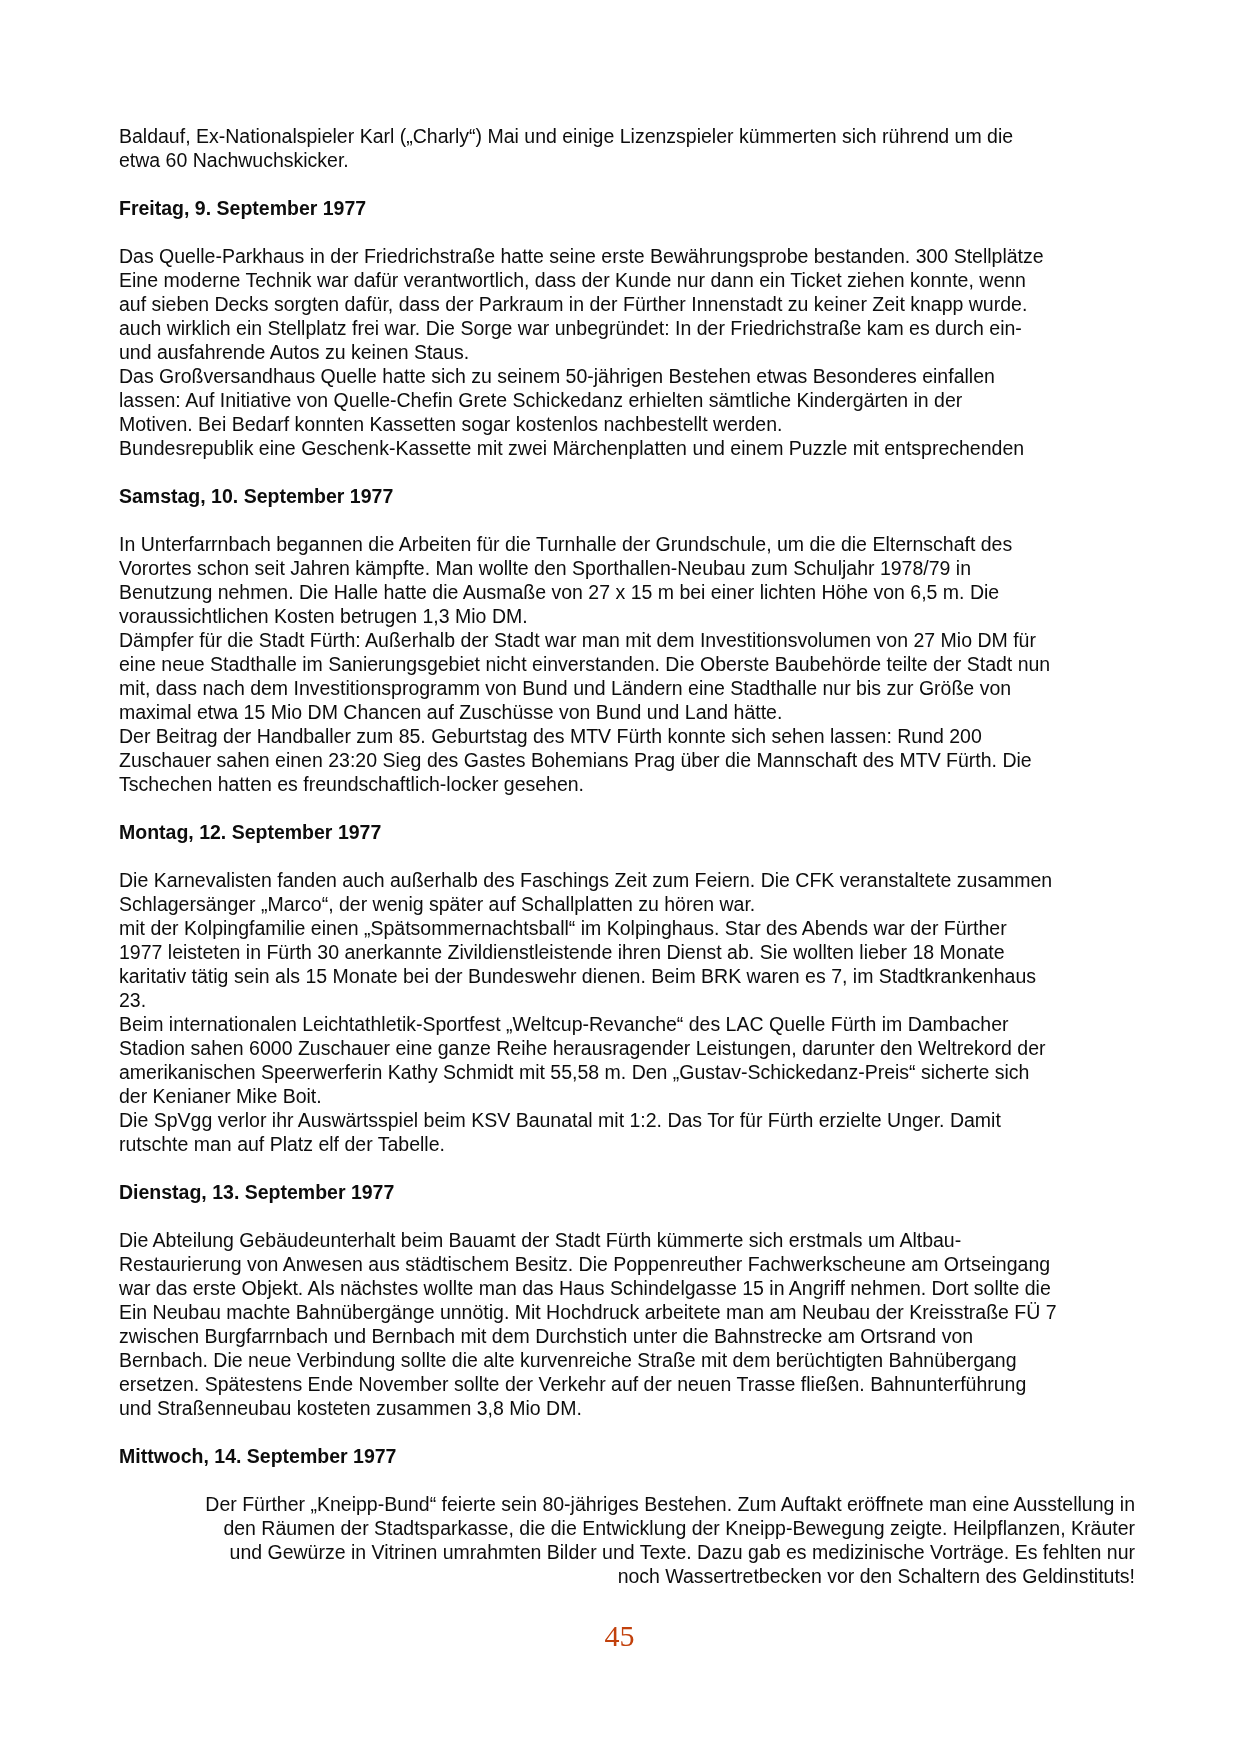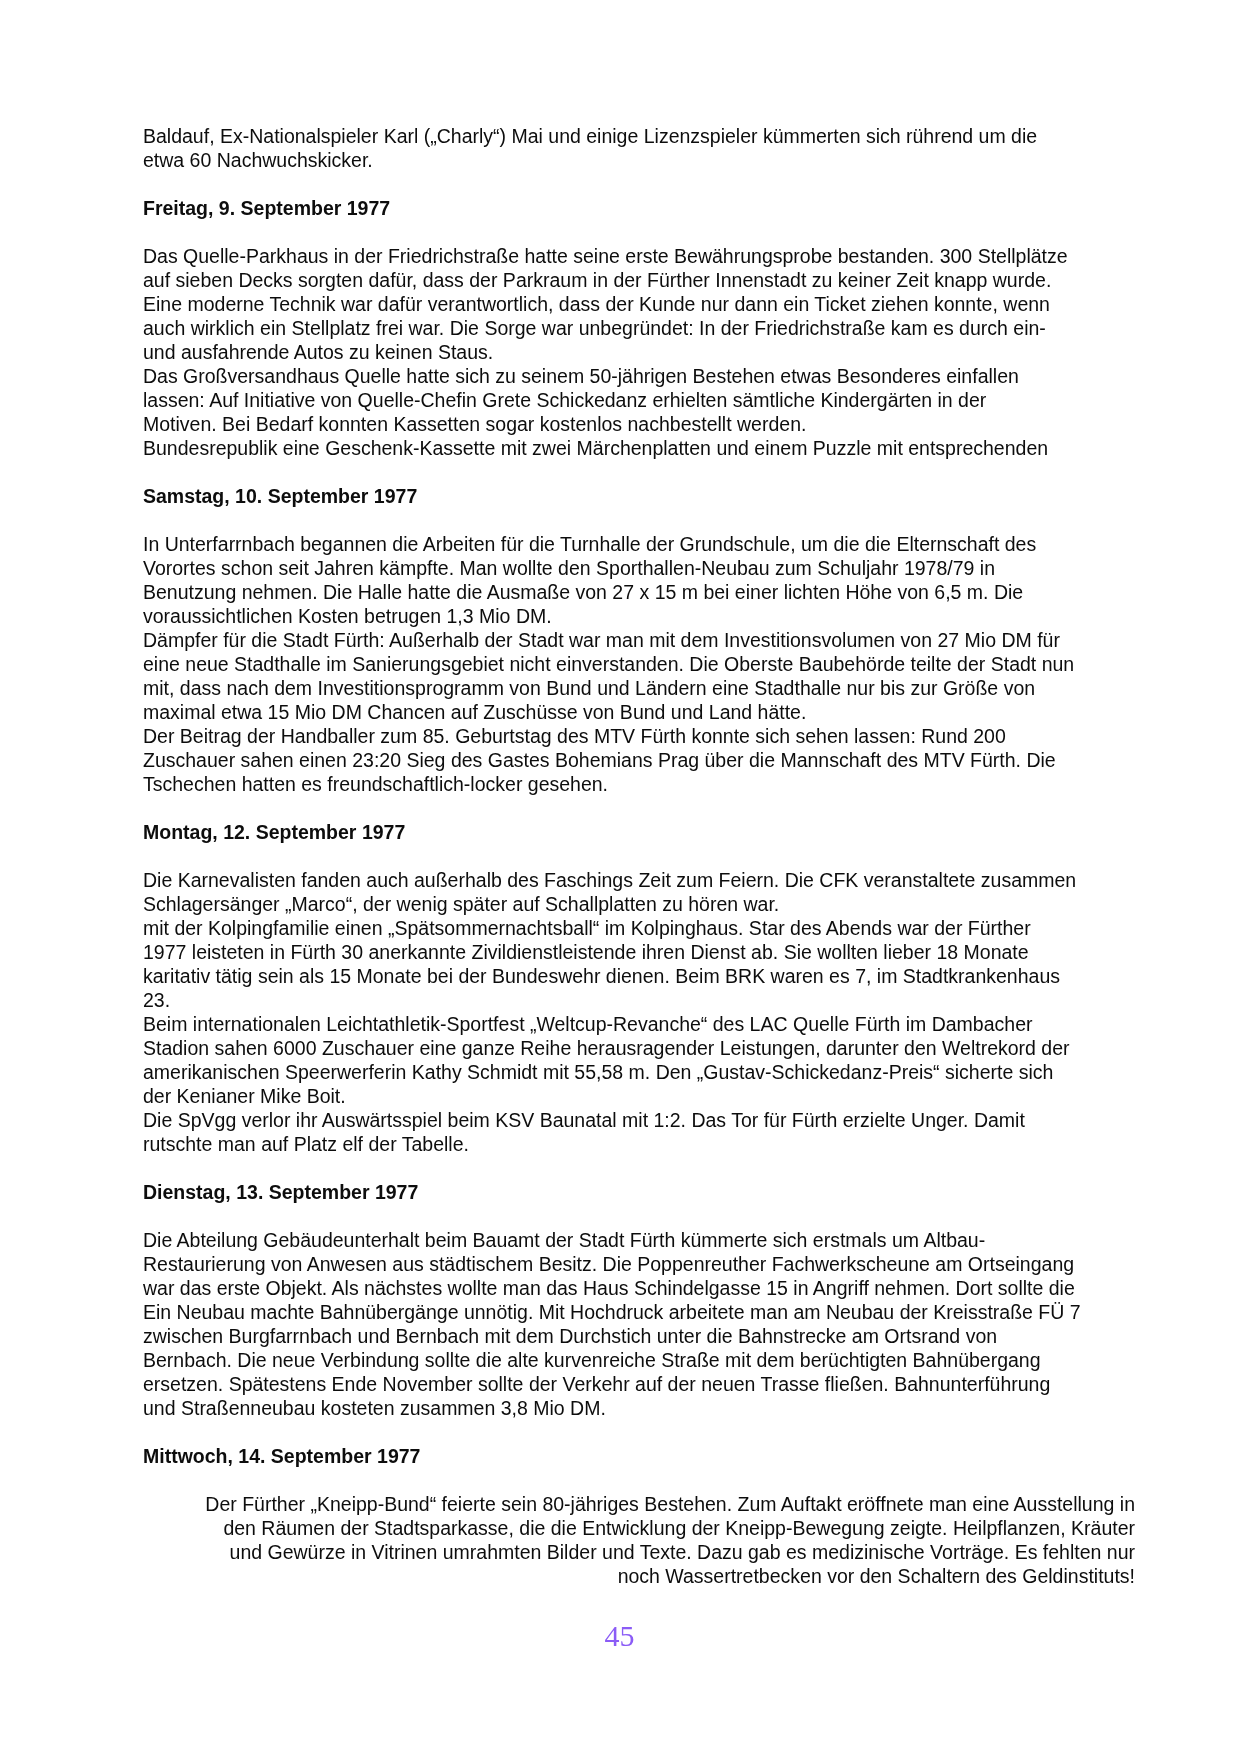--- a/index.html
+++ b/index.html
@@ -20,49 +20,49 @@
     position: absolute;
     left: 119px;
     top: 124px;
     width: 1016px;
     font-size: 19.5px;
     line-height: 24px;
   }
   .block { margin: 0 0 24px 0; }
   .block:last-child { margin-bottom: 0; text-align: right; }
   .heading { font-weight: bold; }
-  .line { white-space: pre; margin-left: 24px; }
+  .line { white-space: pre; }
   .page-number {
     position: absolute;
     top: 1620px;
     left: 0;
     width: 100%;
     text-align: center;
     font-family: "Liberation Serif", serif;
     font-size: 30px;
     line-height: 32px;
-    color: #8b5cf6;
+    color: #c2410c;
   }
 </style>
 </head>
 <body>
 
 <div class="page">
   <div class="content" id="doc-content">
       <div class="block paragraph">
         <div class="line">Baldauf, Ex-Nationalspieler Karl („Charly“) Mai und einige Lizenzspieler kümmerten sich rührend um die</div>
         <div class="line">etwa 60 Nachwuchskicker.</div>
       </div>
       <div class="block heading">
         <div class="line">Freitag, 9. September 1977</div>
       </div>
       <div class="block paragraph">
         <div class="line">Das Quelle-Parkhaus in der Friedrichstraße hatte seine erste Bewährungsprobe bestanden. 300 Stellplätze</div>
+        <div class="line">Eine moderne Technik war dafür verantwortlich, dass der Kunde nur dann ein Ticket ziehen konnte, wenn</div>
         <div class="line">auf sieben Decks sorgten dafür, dass der Parkraum in der Fürther Innenstadt zu keiner Zeit knapp wurde.</div>
-        <div class="line">Eine moderne Technik war dafür verantwortlich, dass der Kunde nur dann ein Ticket ziehen konnte, wenn</div>
         <div class="line">auch wirklich ein Stellplatz frei war. Die Sorge war unbegründet: In der Friedrichstraße kam es durch ein-</div>
         <div class="line">und ausfahrende Autos zu keinen Staus.</div>
         <div class="line">Das Großversandhaus Quelle hatte sich zu seinem 50-jährigen Bestehen etwas Besonderes einfallen</div>
         <div class="line">lassen: Auf Initiative von Quelle-Chefin Grete Schickedanz erhielten sämtliche Kindergärten in der</div>
         <div class="line">Motiven. Bei Bedarf konnten Kassetten sogar kostenlos nachbestellt werden.</div>
         <div class="line">Bundesrepublik eine Geschenk-Kassette mit zwei Märchenplatten und einem Puzzle mit entsprechenden</div>
       </div>
       <div class="block heading">
         <div class="line">Samstag, 10. September 1977</div>
       </div>

